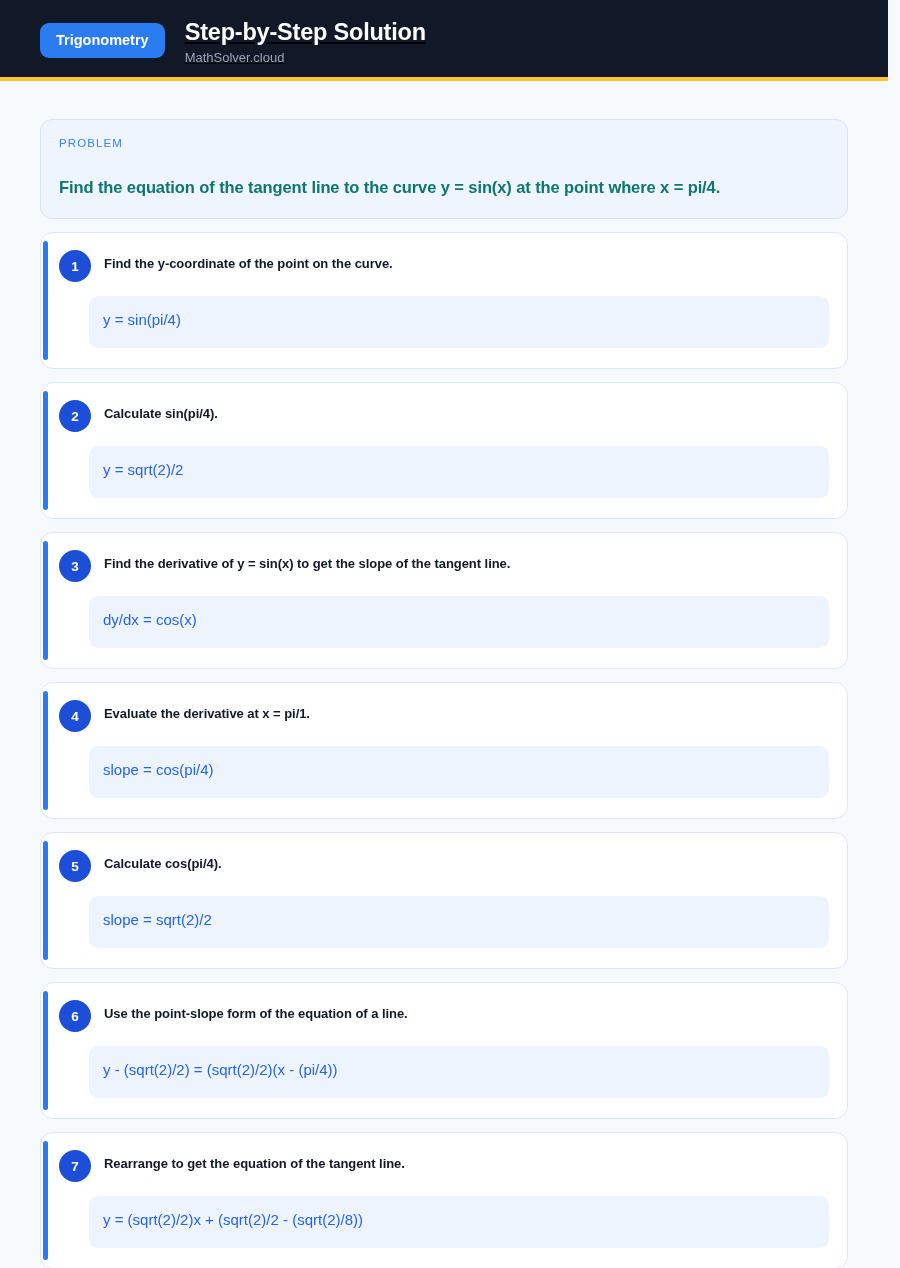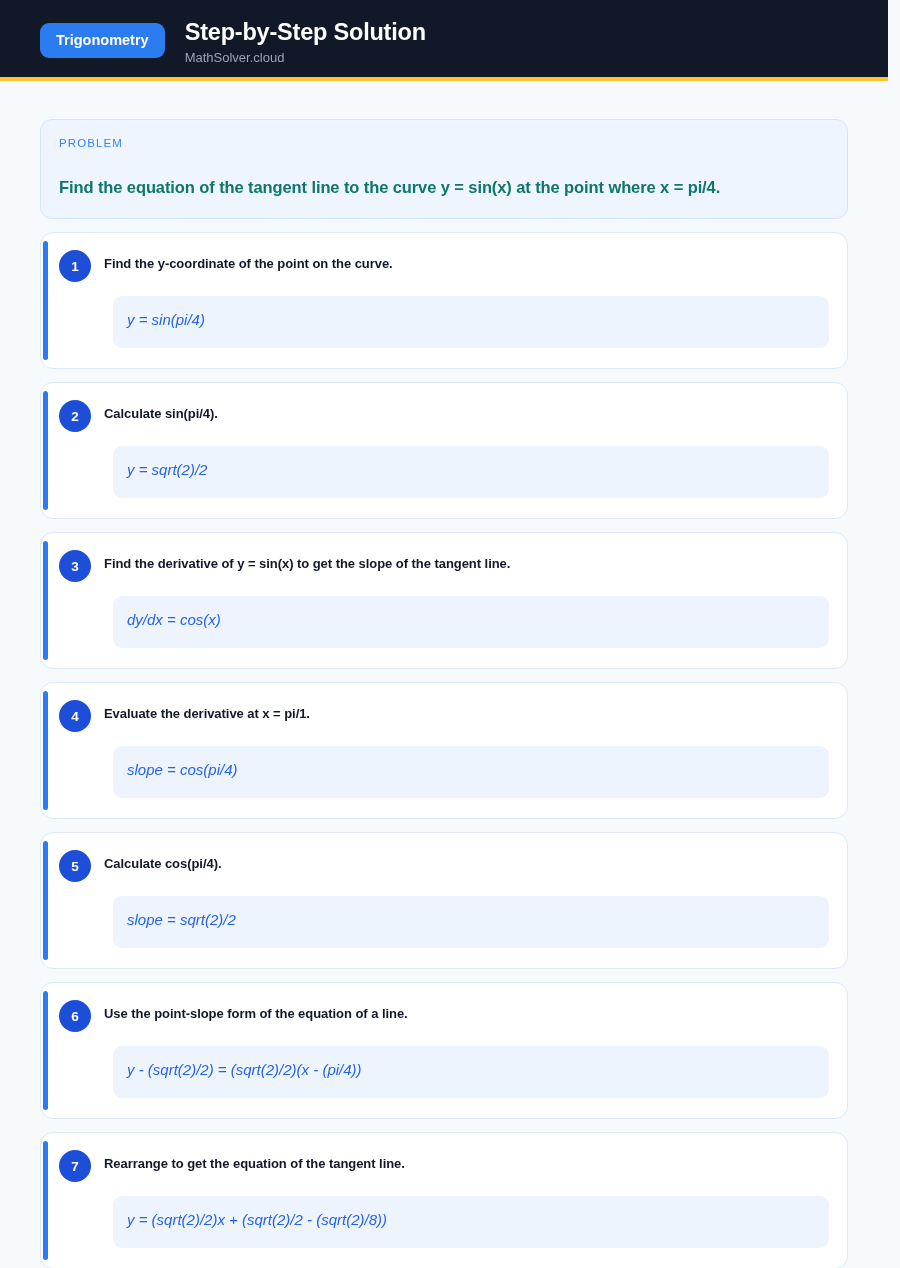--- a/index.html
+++ b/index.html
@@ -32,21 +32,21 @@
     background: #2b7cf0;
     color: #ffffff;
     font-size: 14.5px;
     font-weight: bold;
     padding: 10px 16px;
     border-radius: 9px;
     white-space: nowrap;
     line-height: 1;
     margin-top: 5px;
   }
-  .header-text { display: flex; flex-direction: column; gap: 5px; padding-top: 1px; }
+  .header-text { display: flex; flex-direction: column; gap: 5px; padding-top: 1px; text-decoration: underline; }
   .header-title {
     color: #ffffff;
     font-size: 23.5px;
     font-weight: bold;
     letter-spacing: -0.2px;
     line-height: 1.15;
   }
   .header-sub {
     color: #9aa5b8;
     font-size: 13px;
@@ -124,30 +124,29 @@
   }
   .step-title {
     color: #111827;
     font-size: 13px;
     font-weight: bold;
     line-height: 1.35;
     letter-spacing: -0.05px;
     padding-top: 6px;
   }
   .step-formula {
-    margin-left: 54px;
+    margin-left: 30px;
     margin-right: 8px;
     background: #eef4fe;
     border-radius: 9px;
     padding: 14px 14px;
     color: #2563eb;
     font-size: 15px;
     line-height: 1.3;
     min-height: 52px;
-    font-style: italic;
   }
 </style>
 </head>
 <body>
 
 <div class="page">
 
   <div class="header">
     <div class="topic-badge">Trigonometry</div>
     <div class="header-text">

